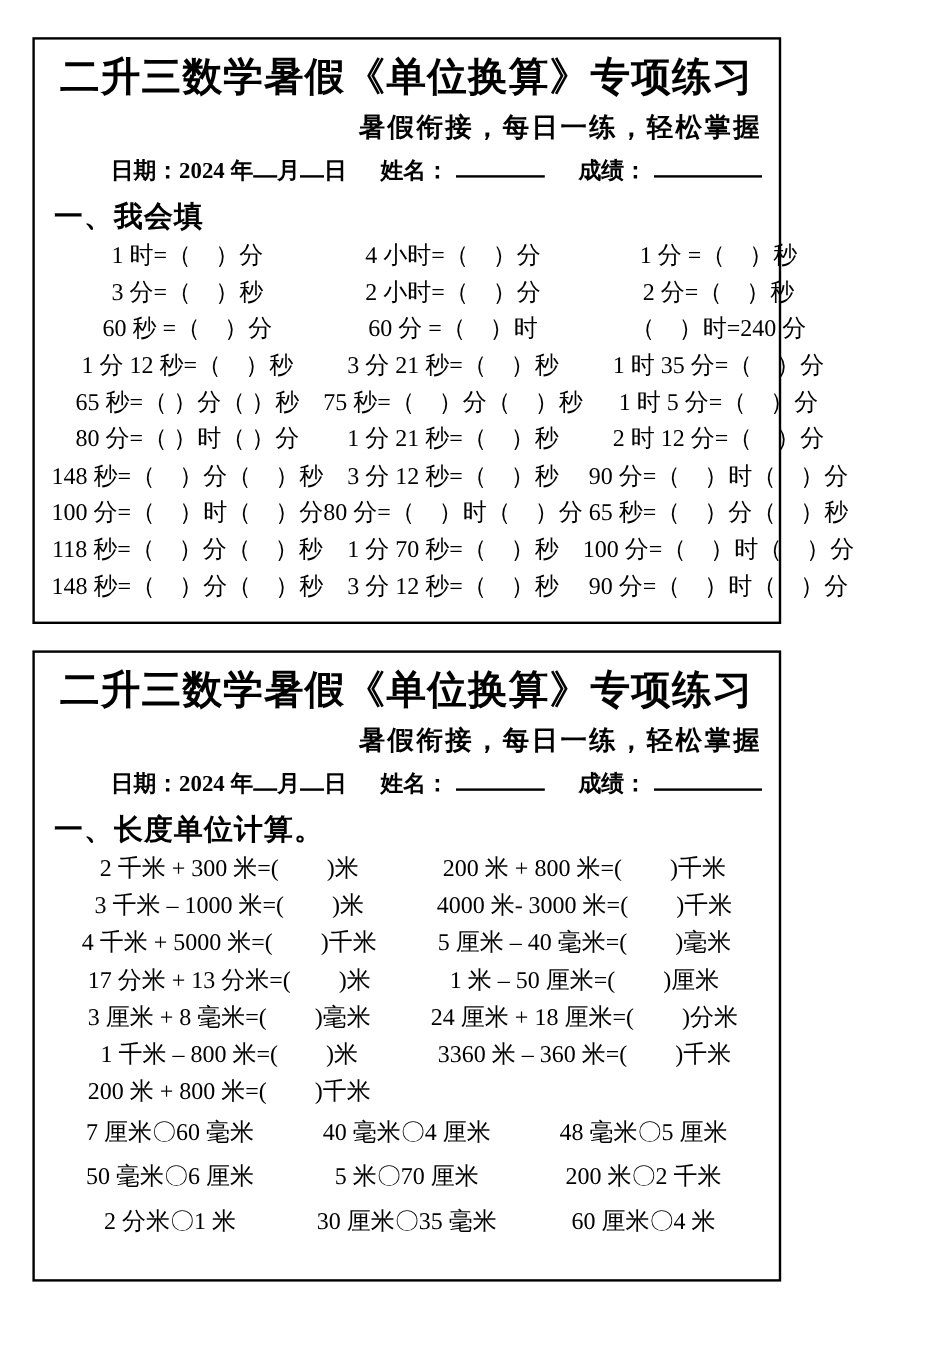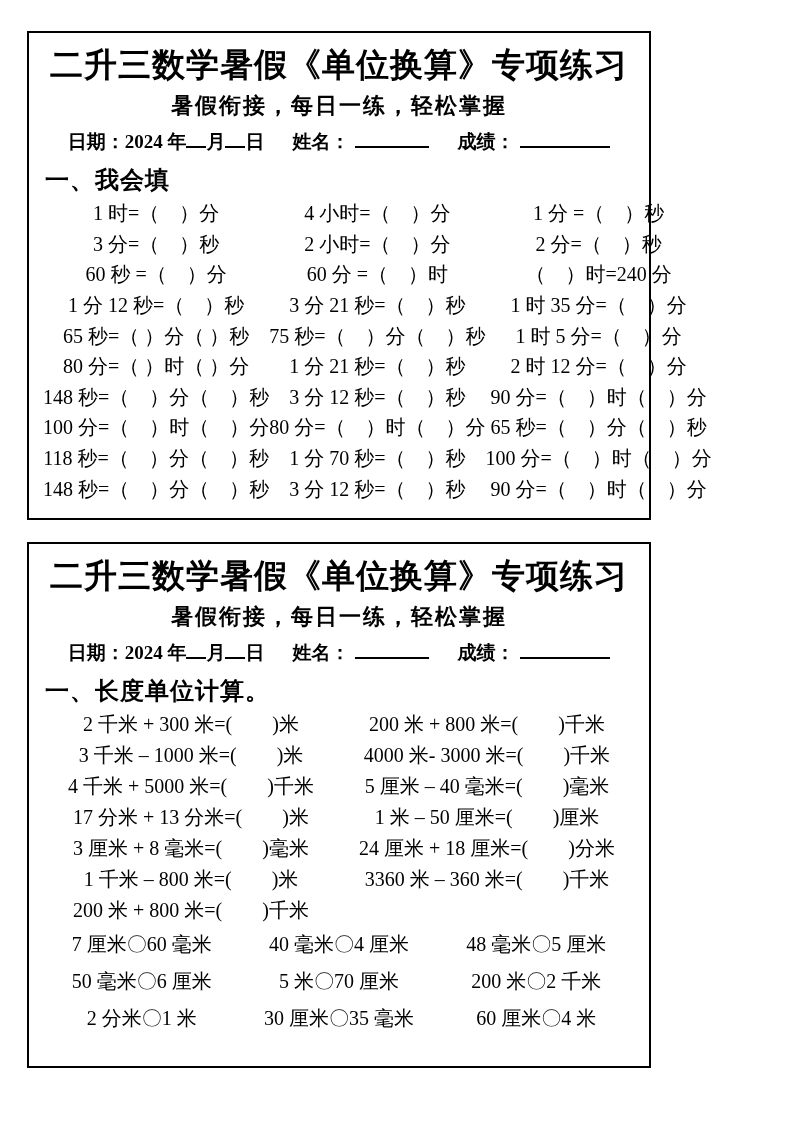--- a/index.html
+++ b/index.html
@@ -13,24 +13,24 @@
     background:#fff;border:2px solid #000;padding:8px 14px 4px 14px;
   }
   #panel1{top:31px;height:489px;}
   #panel2{top:542px;height:526px;}
 
   .title{
     text-align:center;font-size:33px;font-weight:bold;line-height:1.25;
     letter-spacing:1px;margin-top:4px;
   }
   .subtitle{
-    text-align:center;font-size:22px;font-weight:bold;margin-top:5px;letter-spacing:2px;
+    text-align:right;font-size:22px;font-weight:bold;margin-top:5px;letter-spacing:2px;
   }
   .date-row{
-    text-align:center;font-size:19px;font-weight:bold;margin-top:8px;white-space:nowrap;
+    text-align:right;font-size:19px;font-weight:bold;margin-top:8px;white-space:nowrap;
   }
   .blank{
     display:inline-block;border-bottom:2px solid #000;height:15px;vertical-align:baseline;
   }
   .blank.sm{width:20px;}
   .blank.md{width:74px;margin-left:6px;}
   .blank.lg{width:90px;margin-left:6px;}
   .gap{display:inline-block;width:28px;}
 
   .section-heading{

